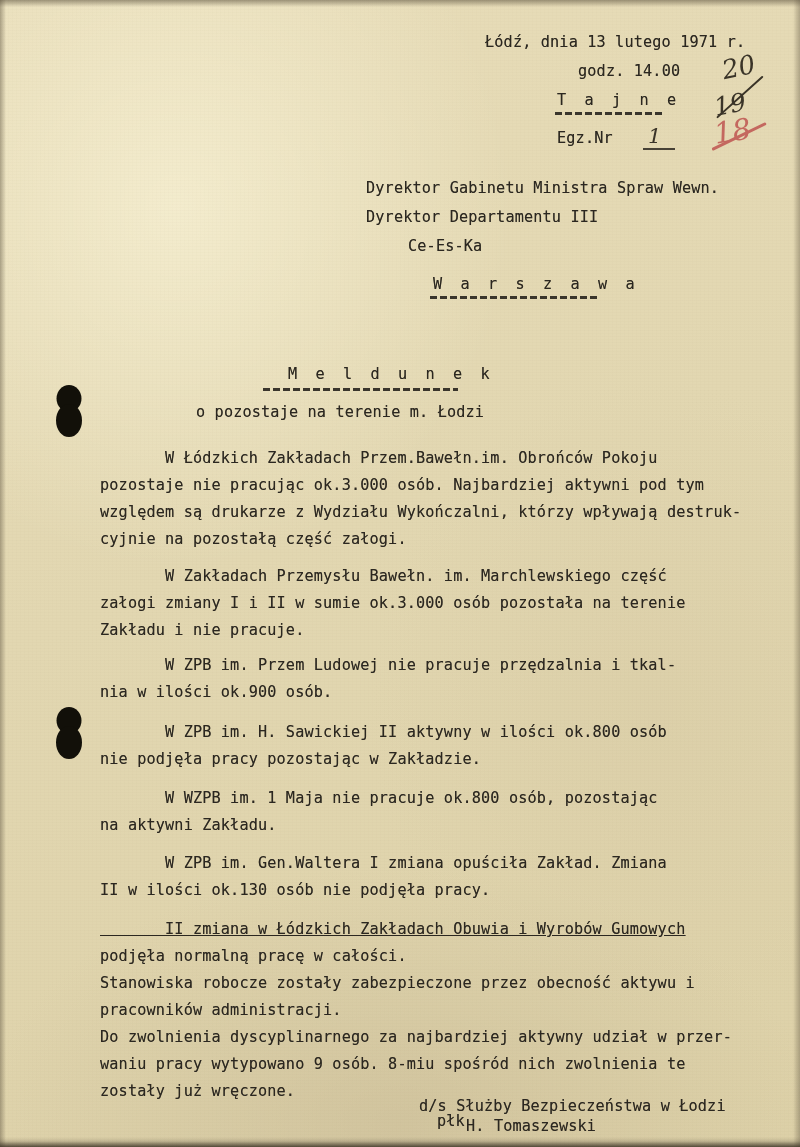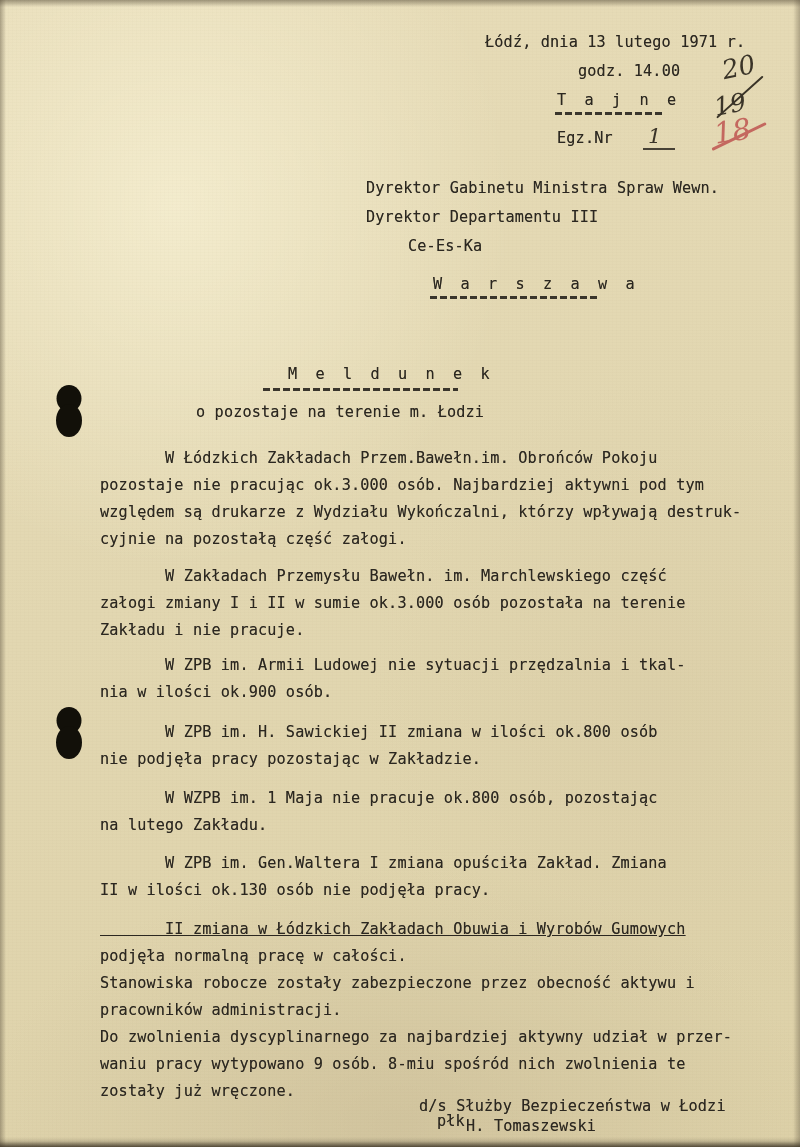--- a/index.html
+++ b/index.html
@@ -179,28 +179,28 @@
 
     <div class="tl" style="left:100px; top:450px;">       W Łódzkich Zakładach Przem.Bawełn.im. Obrońców Pokoju</div>
     <div class="tl" style="left:100px; top:477px;">pozostaje nie pracując ok.3.000 osób. Najbardziej aktywni pod tym</div>
     <div class="tl" style="left:100px; top:504px;">względem są drukarze z Wydziału Wykończalni, którzy wpływają destruk-</div>
     <div class="tl" style="left:100px; top:531px;">cyjnie na pozostałą część załogi.</div>
 
     <div class="tl" style="left:100px; top:568px;">       W Zakładach Przemysłu Bawełn. im. Marchlewskiego część</div>
     <div class="tl" style="left:100px; top:595px;">załogi zmiany I i II w sumie ok.3.000 osób pozostała na terenie</div>
     <div class="tl" style="left:100px; top:622px;">Zakładu i nie pracuje.</div>
 
-    <div class="tl" style="left:100px; top:657px;">       W ZPB im. Armii Ludowej nie sytuacji przędzalnia i tkal-</div>
+    <div class="tl" style="left:100px; top:657px;">       W ZPB im. Przem Ludowej nie pracuje przędzalnia i tkal-</div>
     <div class="tl" style="left:100px; top:684px;">nia w ilości ok.900 osób.</div>
 
-    <div class="tl" style="left:100px; top:724px;">       W ZPB im. H. Sawickiej II zmiana w ilości ok.800 osób</div>
+    <div class="tl" style="left:100px; top:724px;">       W ZPB im. H. Sawickiej II aktywny w ilości ok.800 osób</div>
     <div class="tl" style="left:100px; top:751px;">nie podjęła pracy pozostając w Zakładzie.</div>
 
     <div class="tl" style="left:100px; top:790px;">       W WZPB im. 1 Maja nie pracuje ok.800 osób, pozostając</div>
-    <div class="tl" style="left:100px; top:817px;">na lutego Zakładu.</div>
+    <div class="tl" style="left:100px; top:817px;">na aktywni Zakładu.</div>
 
     <div class="tl" style="left:100px; top:855px;">       W ZPB im. Gen.Waltera I zmiana opuściła Zakład. Zmiana</div>
     <div class="tl" style="left:100px; top:882px;">II w ilości ok.130 osób nie podjęła pracy.</div>
 
     <div class="tl" style="left:100px; top:921px;text-decoration:underline;">       II zmiana w Łódzkich Zakładach Obuwia i Wyrobów Gumowych</div>
     <div class="tl" style="left:100px; top:948px;">podjęła normalną pracę w całości.</div>
     <div class="tl" style="left:100px; top:975px;">Stanowiska robocze zostały zabezpieczone przez obecność aktywu i</div>
     <div class="tl" style="left:100px; top:1002px;">pracowników administracji.</div>
     <div class="tl" style="left:100px; top:1029px;">Do zwolnienia dyscyplinarnego za najbardziej aktywny udział w przer-</div>
     <div class="tl" style="left:100px; top:1056px;">waniu pracy wytypowano 9 osób. 8-miu spośród nich zwolnienia te</div>

